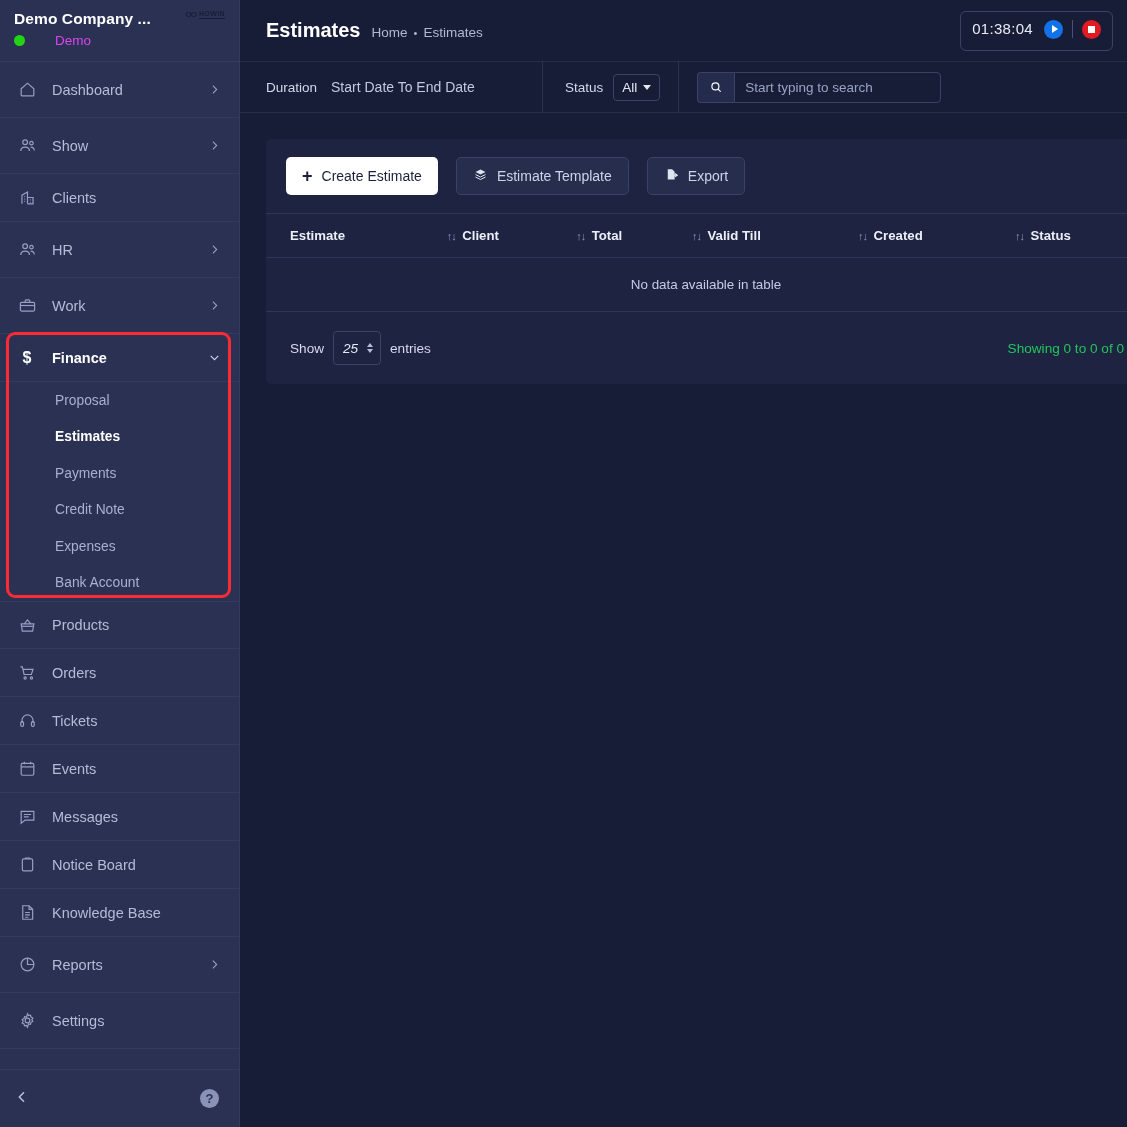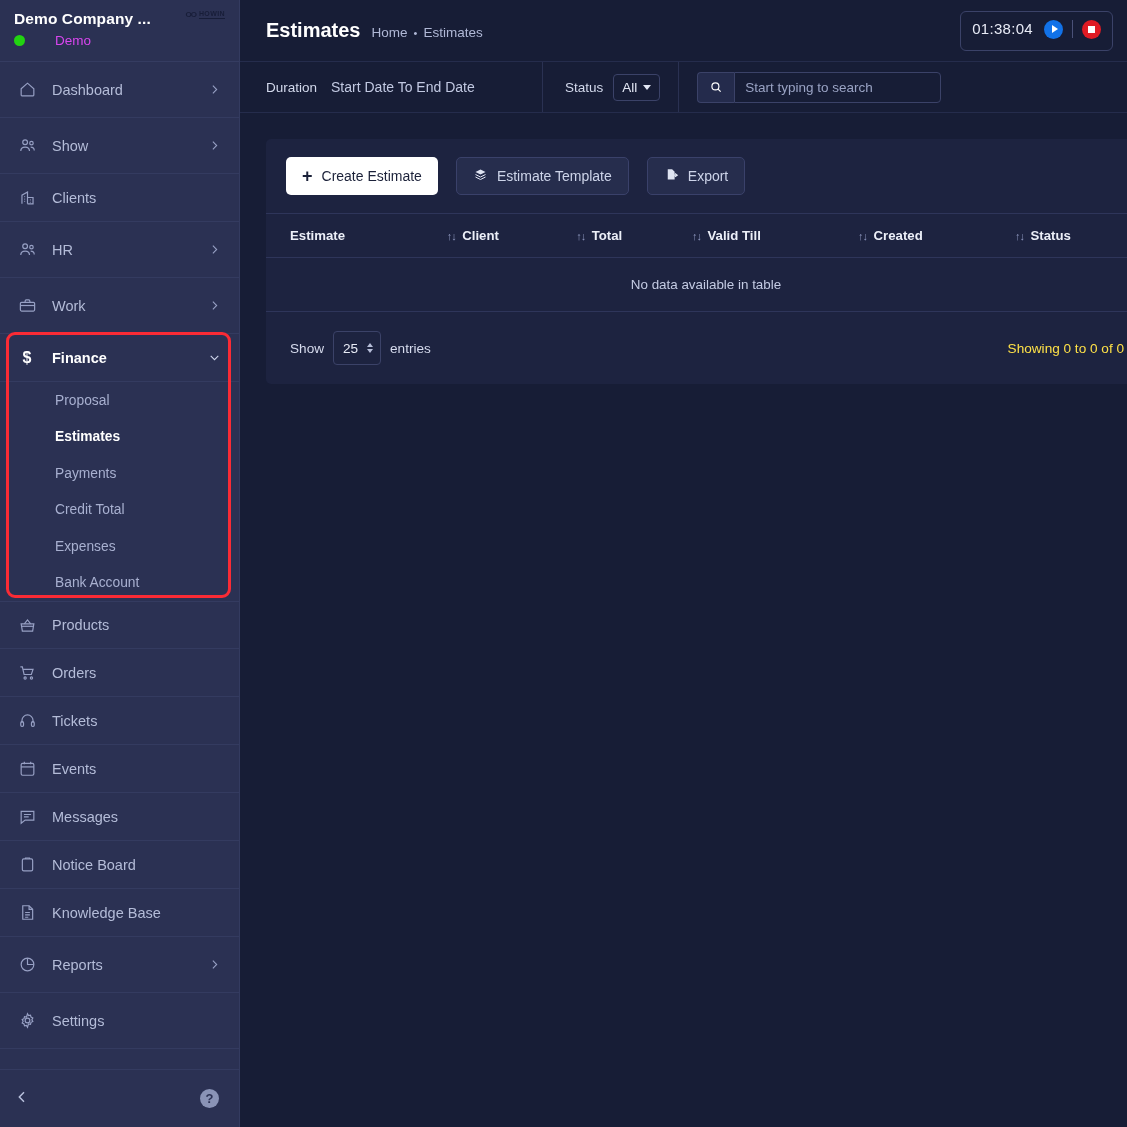--- a/index.html
+++ b/index.html
@@ -201,27 +201,28 @@
   .card-footer {
     padding: 19px 22px 19px 24px;
     display: flex; align-items: center; justify-content: space-between;
   }
   .show-grp { display: flex; align-items: center; gap: 9px; }
   .show-lbl { font-size: 13.6px; color: #d6dbed; }
   .num-box {
     width: 48px; height: 34px; border: 1px solid #3b4268; border-radius: 4px;
     display: flex; align-items: center; justify-content: space-between;
     padding: 0 7px 0 9px;
+    font-style: italic;
   }
   .num-val { font-size: 13.6px; color: #e7eaf5; }
   .spin { display: flex; flex-direction: column; gap: 2px; }
   .spin i { width: 0; height: 0; border-left: 3.5px solid transparent; border-right: 3.5px solid transparent; display: block; }
   .spin i.up { border-bottom: 4px solid #b7bed9; }
   .spin i.dn { border-top: 4px solid #b7bed9; }
-  .showing { font-size: 13.6px; color: #fde047; white-space: nowrap; }
+  .showing { font-size: 13.6px; color: #22c55e; white-space: nowrap; }
 </style>
 </head>
 <body>
 
 <div class="app">
 
   <aside class="sidebar">
 
     <div class="sb-header">
       <div class="sb-brand">
@@ -333,21 +334,21 @@
           <div class="sub-item">
             <span class="sub-label">Proposal</span>
           </div>
           <div class="sub-item active">
             <span class="sub-label">Estimates</span>
           </div>
           <div class="sub-item">
             <span class="sub-label">Payments</span>
           </div>
           <div class="sub-item">
-            <span class="sub-label">Credit Total</span>
+            <span class="sub-label">Credit Note</span>
           </div>
           <div class="sub-item">
             <span class="sub-label">Expenses</span>
           </div>
           <div class="sub-item">
             <span class="sub-label">Bank Account</span>
           </div>
         </div>
       </div>
 

